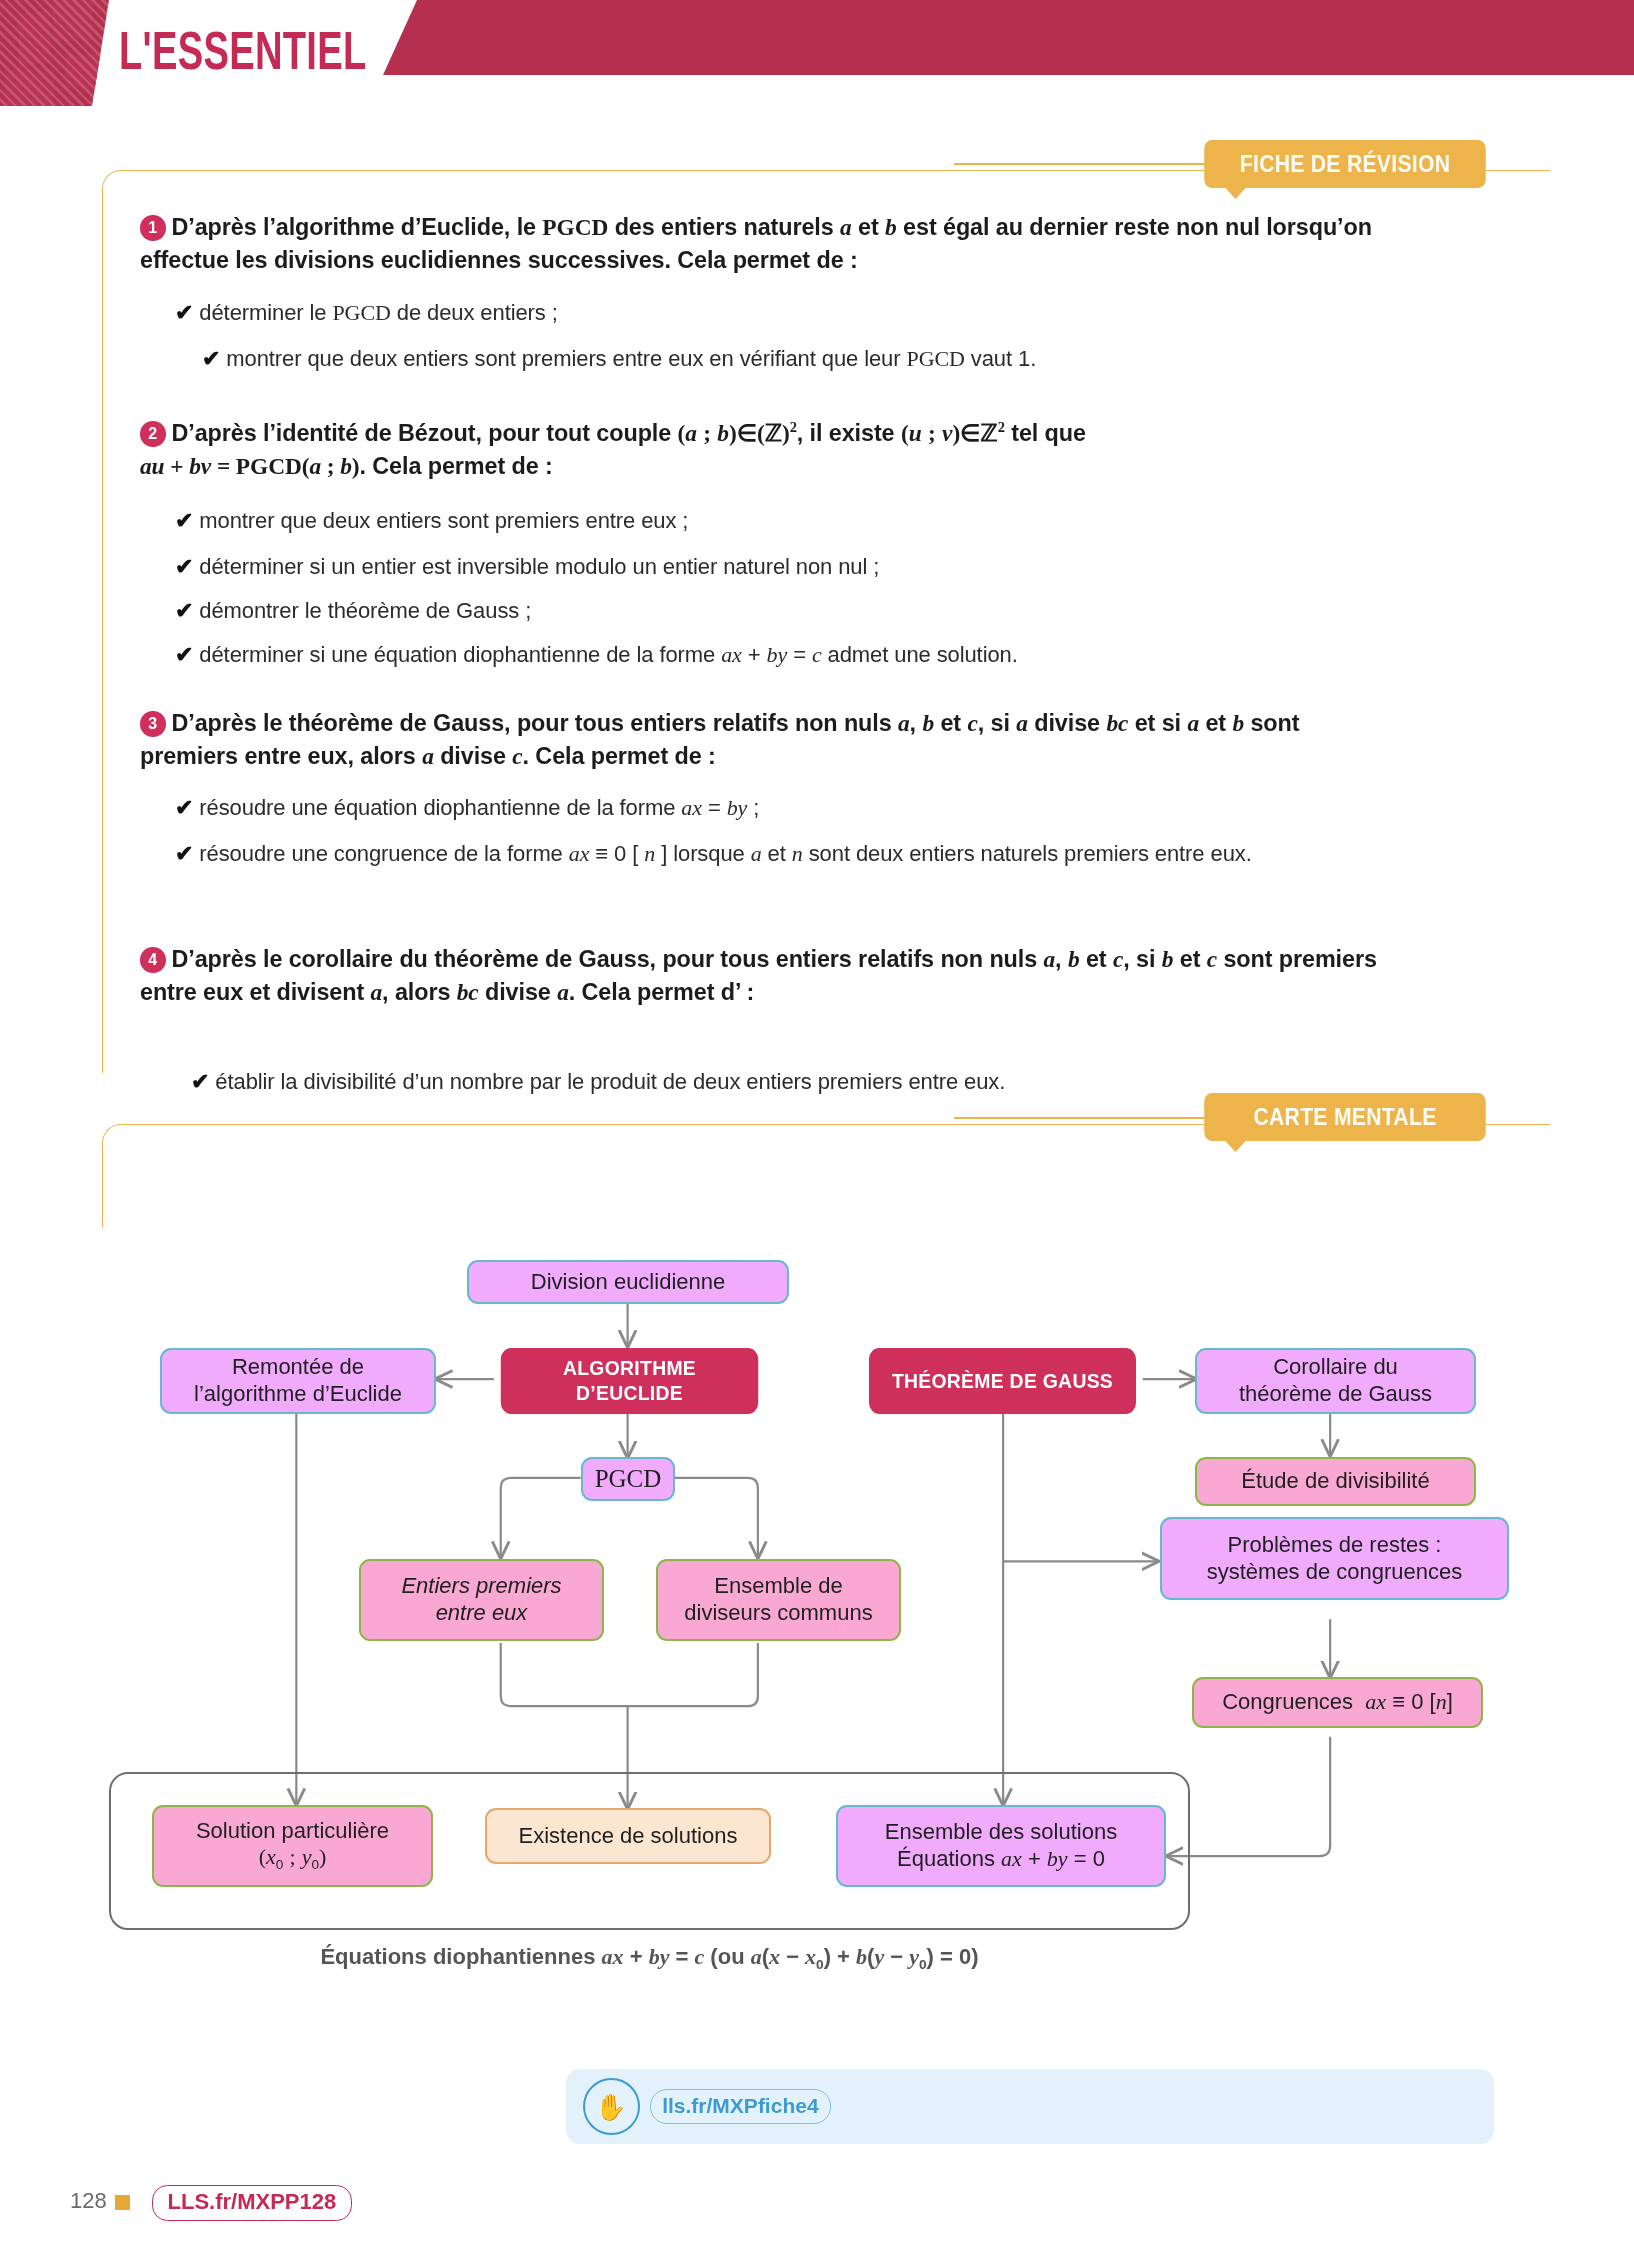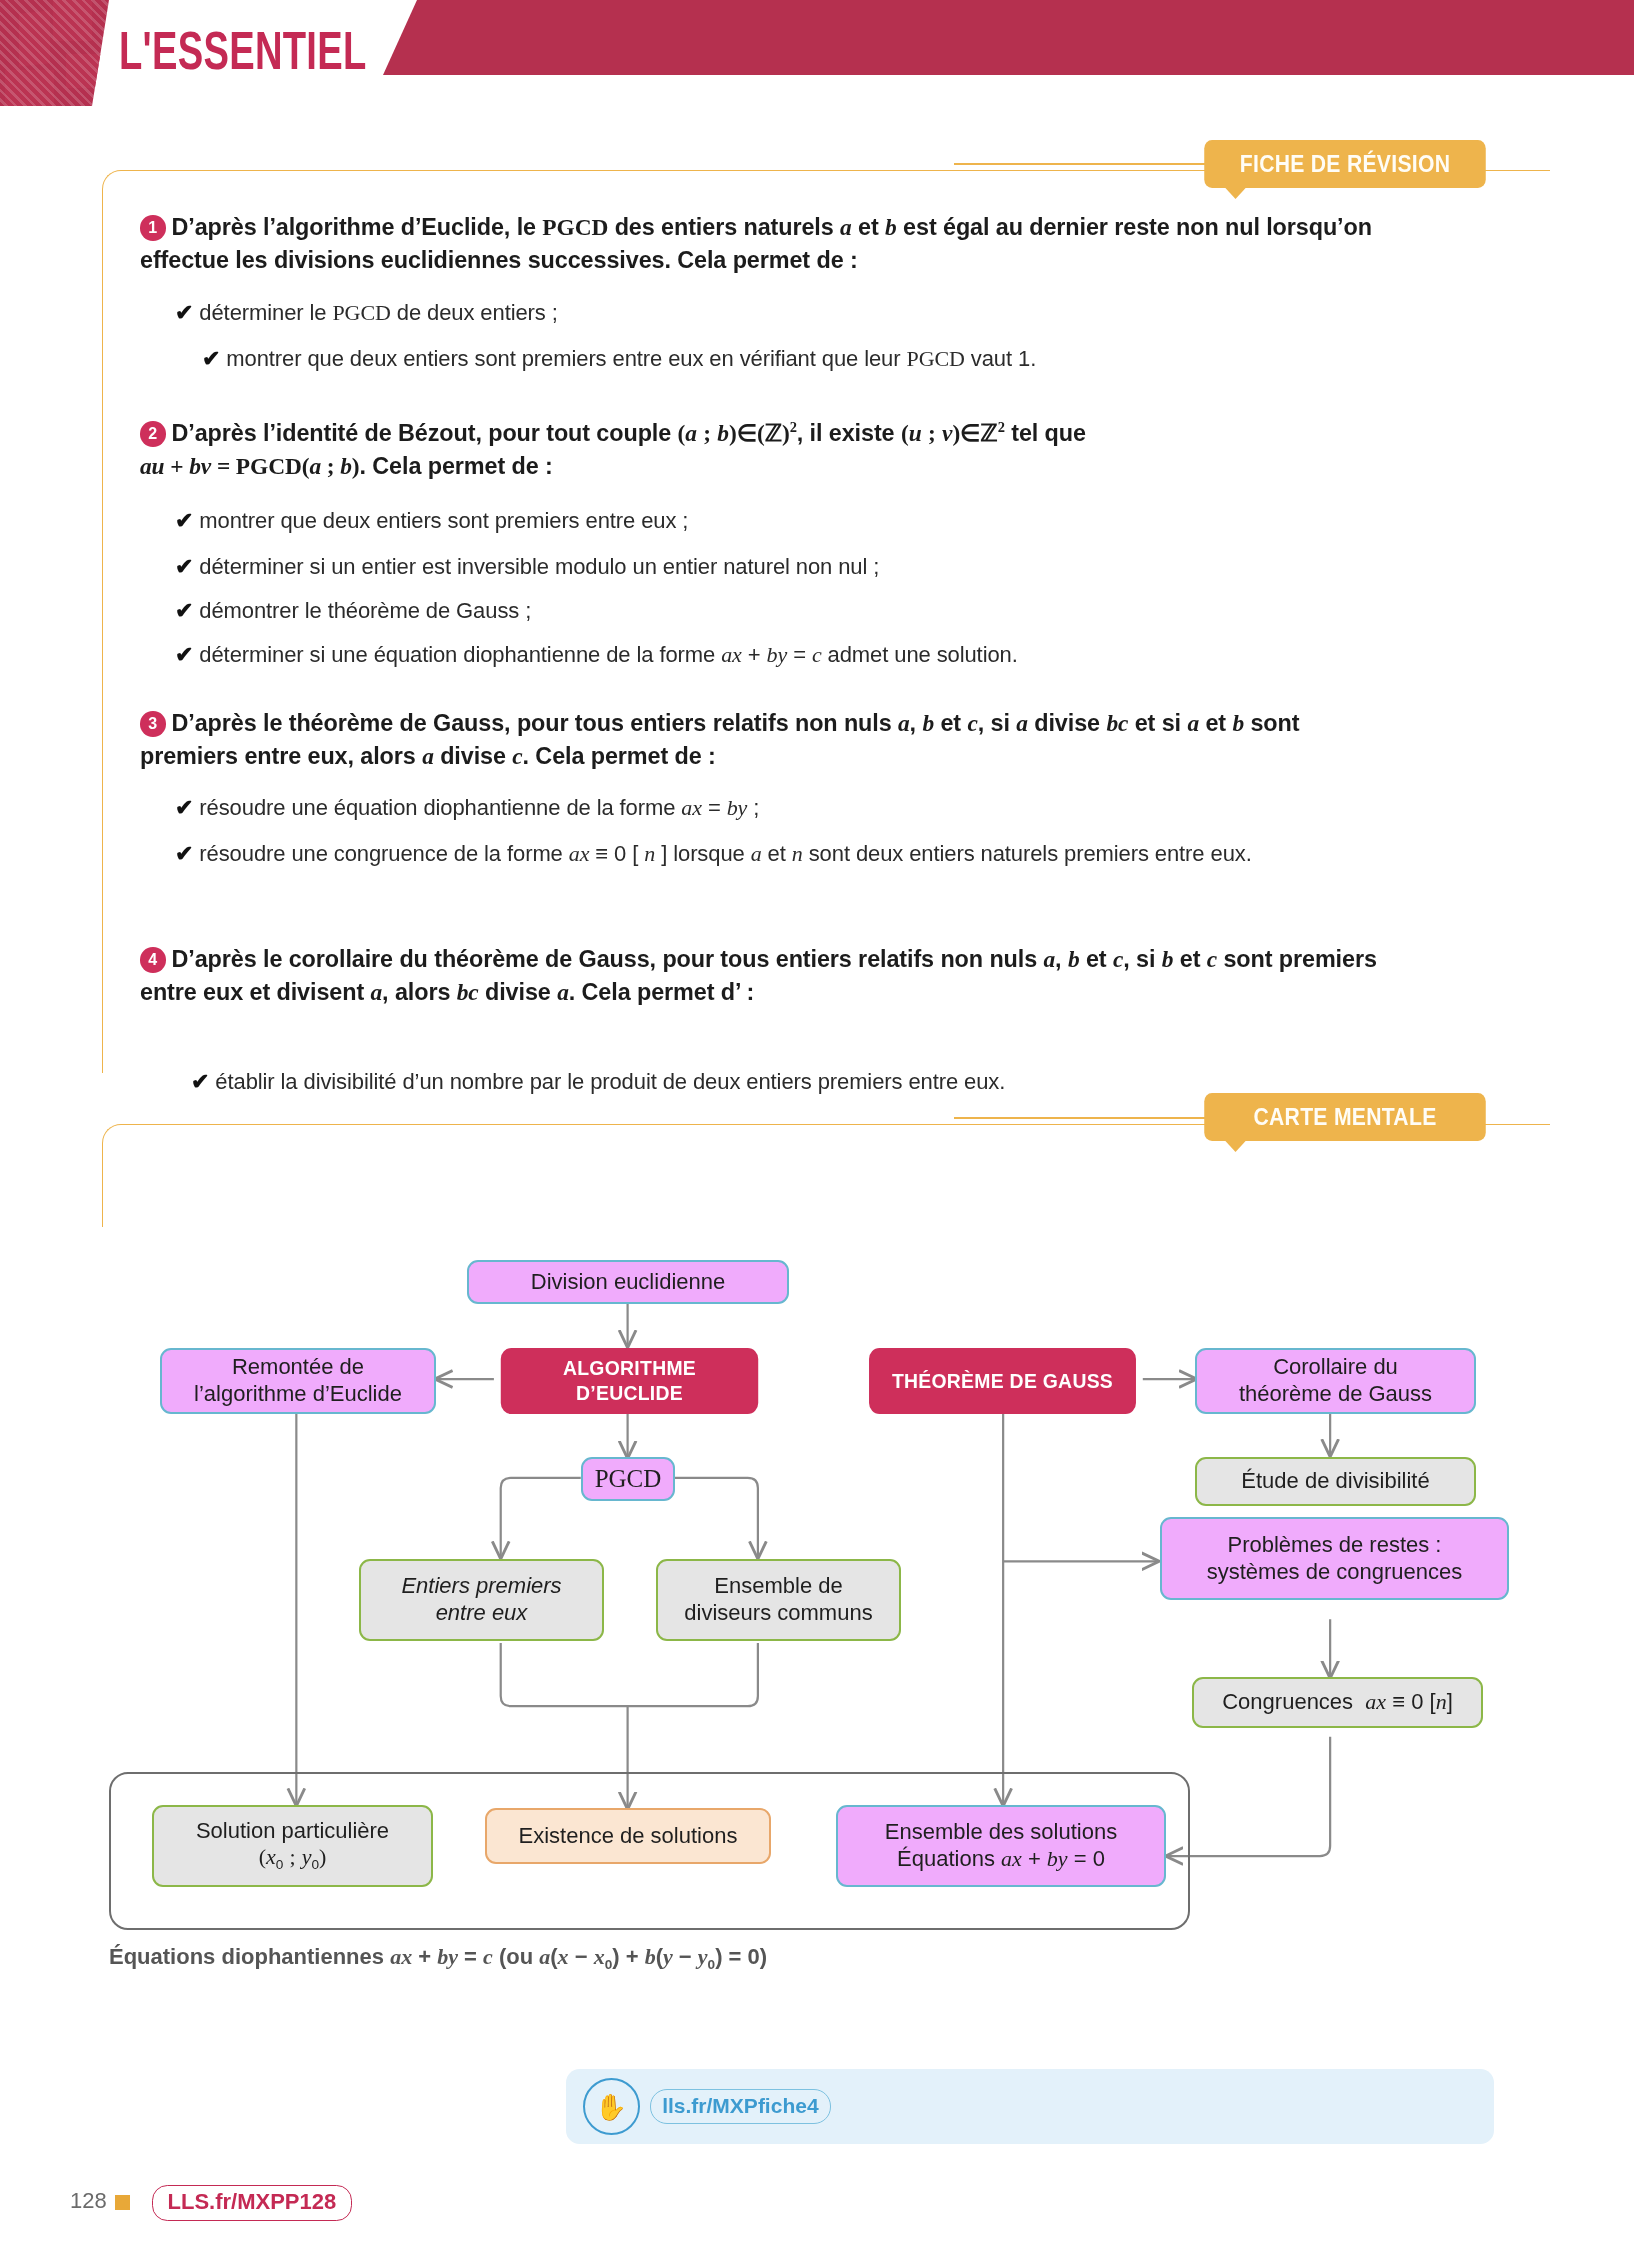--- a/index.html
+++ b/index.html
@@ -96,34 +96,34 @@
   #map{position:absolute; left:0; top:1330; width:1635px; height:937px;}
   .node{
     position:absolute; box-sizing:border-box;
     border-radius:11px; border:2.1px solid #000;
     display:flex; align-items:center; justify-content:center; text-align:center;
     font-family:"Liberation Sans Narrow","Liberation Sans",sans-serif;
     font-size:22px; color:#1f1f1f; line-height:1.22; padding:3.4px 8.5px;
     z-index:2;
   }
   .n-blue{background:#f0abfc; border-color:#67b7cf;}
-  .n-green{background:#e5e5e5; border-color:#8cb748;}
+  .n-green{background:#f9a8d4; border-color:#8cb748;}
   .n-orange{background:#fbe6d2; border-color:#e8a76a;}
   .n-pink{
     background:#ce2f5b; border-color:#ce2f5b; color:#fff;
     font-weight:700; font-size:20.4px; letter-spacing:0.3px;
     transform:scaleX(.95);
   }
   .n-serif{font-family:"Liberation Serif",serif; font-size:25px;}
   .grp{
     position:absolute; box-sizing:border-box;
     border:2.6px solid #6e6e6e; border-radius:19px; z-index:1;
   }
   .caption{
-    position:absolute; text-align:left;
+    position:absolute; text-align:center;
     font-family:"Liberation Sans Narrow","Liberation Sans",sans-serif;
     font-weight:700; font-size:22px; color:#555;
   }
   svg.wires{position:absolute; left:0; top:0; width:1635px; height:937px; z-index:0;}
 
   
   .dlbar{
     position:absolute; background:#e3f1fa; border-radius:13.6px;
     display:flex; align-items:center;
   }

